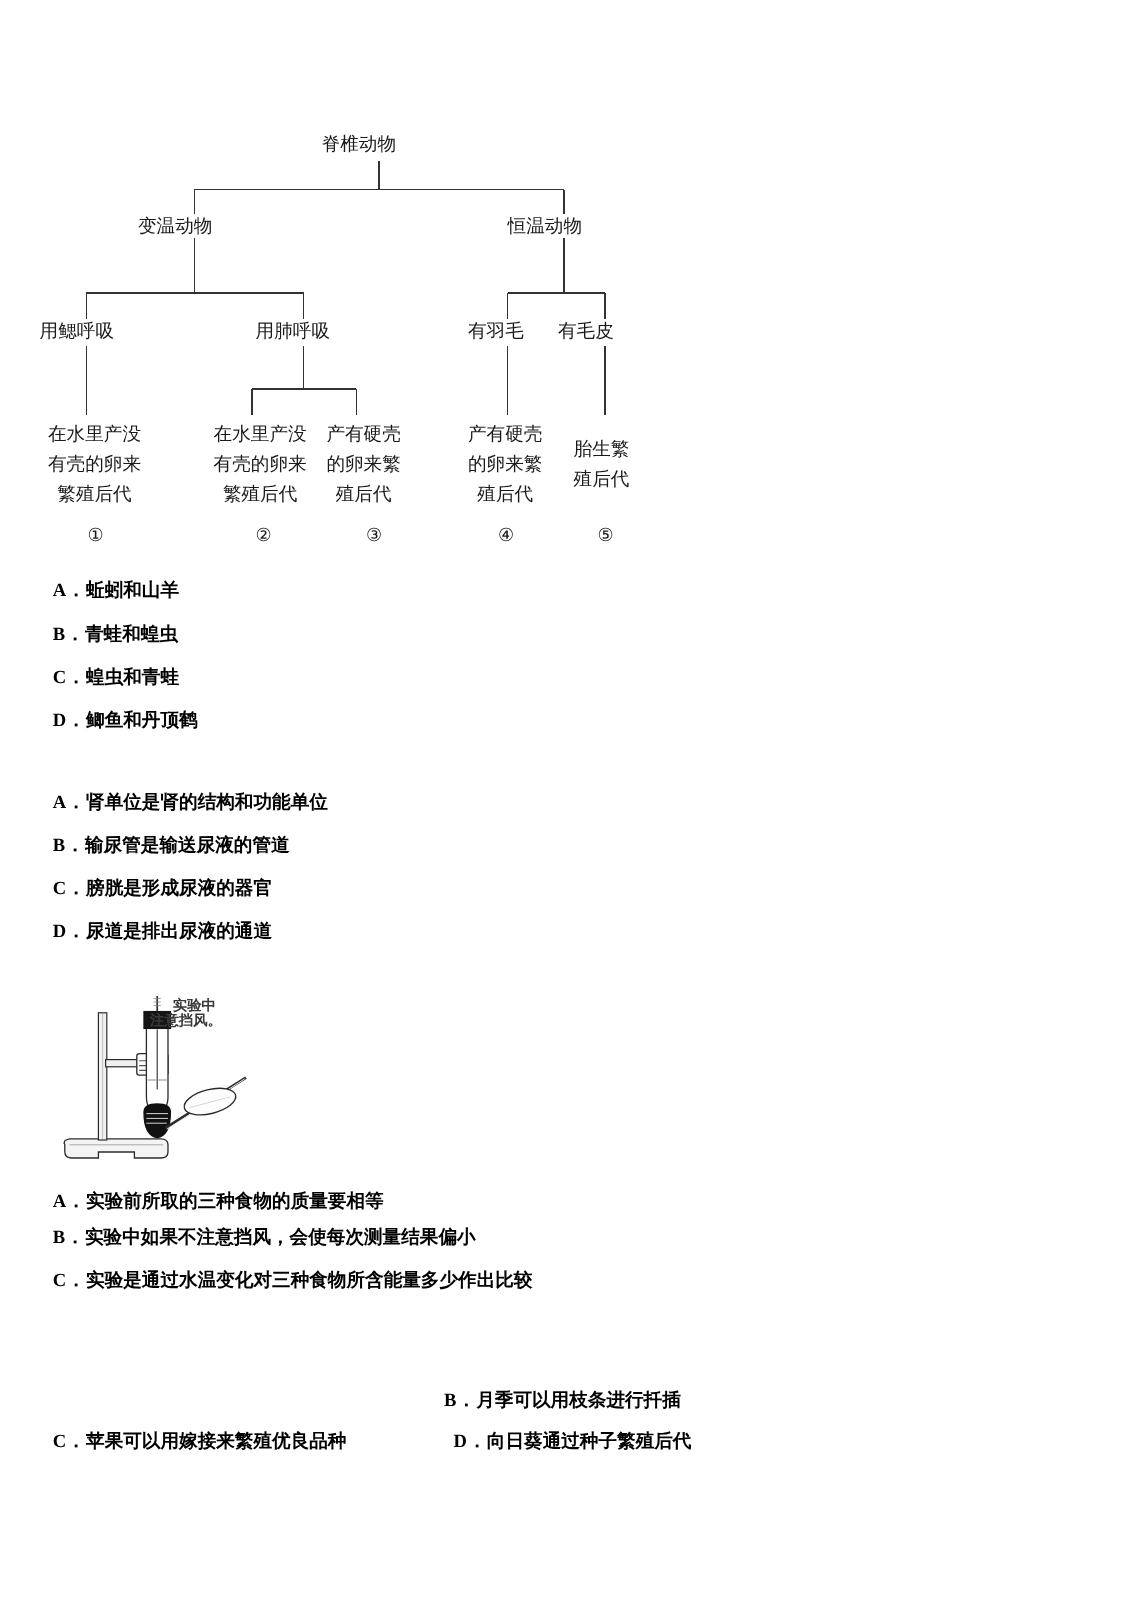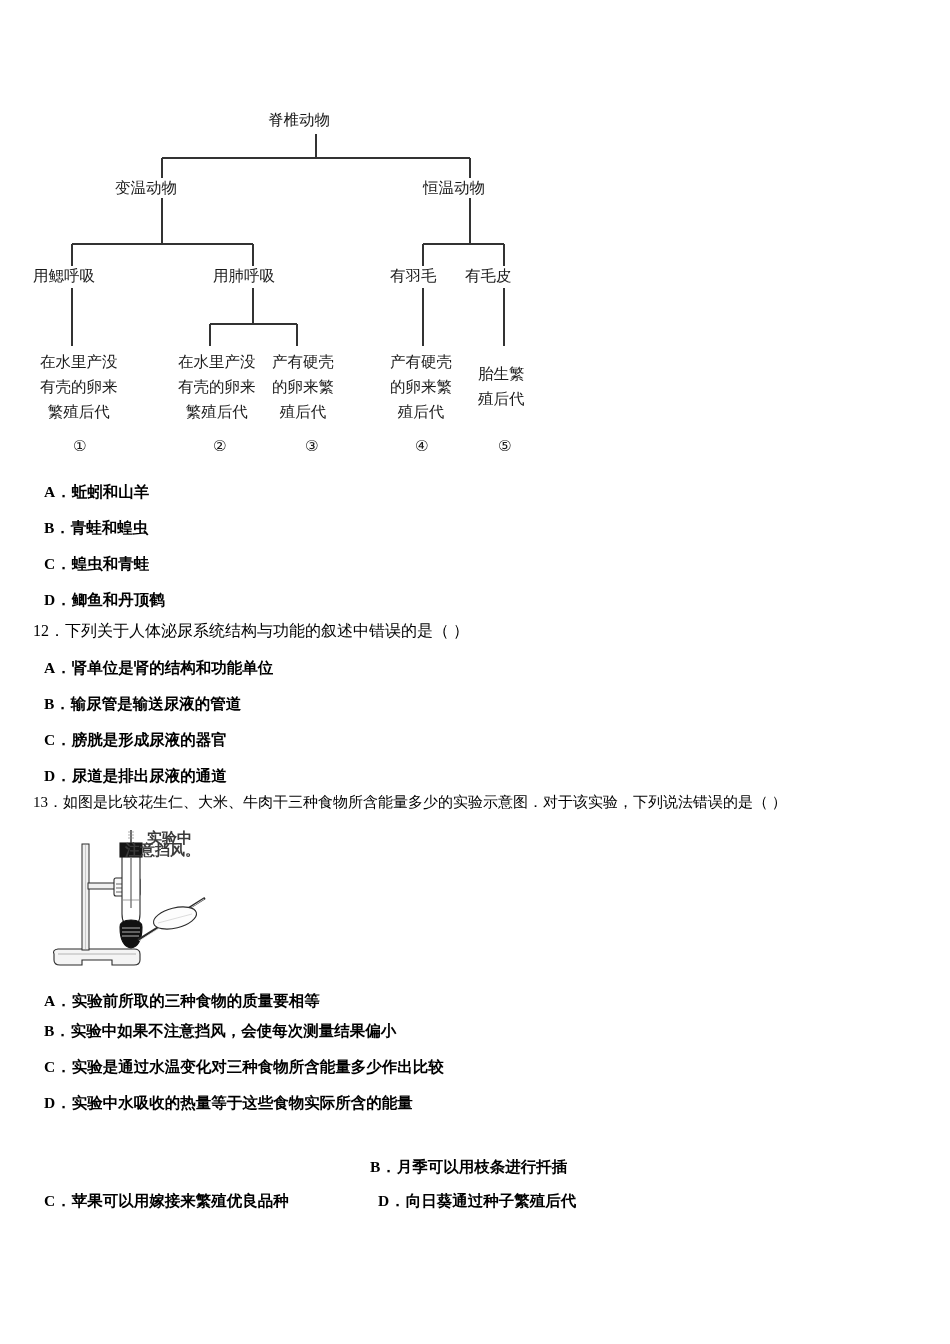--- a/index.html
+++ b/index.html
@@ -86,21 +86,21 @@
   .apparatus {
     position: absolute;
     left: 42px;
     top: 828px;
     width: 215px;
     height: 145px;
   }
   .bubble-text {
     position: absolute;
     font-family: "DejaVu Sans", "Liberation Sans", sans-serif;
-    font-size: 15px;
+    font-size: 12px;
     font-weight: bold;
     line-height: 12px;
     color: #3a3a3a;
     white-space: nowrap;
   }
 </style>
 </head>
 <body>
 
 <div class="page">
@@ -214,36 +214,34 @@
   <div class="qline qopt" style="left:44px; top:518px;">
     <span class="lbl">B．</span><span>青蛙和蝗虫</span>
   </div>
   <div class="qline qopt" style="left:44px; top:554px;">
     <span class="lbl">C．</span><span>蝗虫和青蛙</span>
   </div>
   <div class="qline qopt" style="left:44px; top:590px;">
     <span class="lbl">D．</span><span>鲫鱼和丹顶鹤</span>
   </div>
 
-  <div class="qline qstem stemnum" style="left:33px; top:621px; font-size:16px;">12．下列关于人体泌尿系统结构与功能的叙述中错误的是（      ）</div>
 
   <div class="qline qopt" style="left:44px; top:658px;">
     <span class="lbl">A．</span><span>肾单位是肾的结构和功能单位</span>
   </div>
   <div class="qline qopt" style="left:44px; top:694px;">
     <span class="lbl">B．</span><span>输尿管是输送尿液的管道</span>
   </div>
   <div class="qline qopt" style="left:44px; top:730px;">
     <span class="lbl">C．</span><span>膀胱是形成尿液的器官</span>
   </div>
   <div class="qline qopt" style="left:44px; top:766px;">
     <span class="lbl">D．</span><span>尿道是排出尿液的通道</span>
   </div>
 
-  <div class="qline qstem stemnum" style="left:33px; top:793px; font-size:15px;">13．如图是比较花生仁、大米、牛肉干三种食物所含能量多少的实验示意图．对于该实验，下列说法错误的是（      ）</div>
 
   <div class="apparatus">
     <svg width="215" height="145" viewBox="0 0 215 145">
       <g stroke="#2b2b2b" fill="none" stroke-width="1.1">
 
         <path d="M12 126 Q10 122 16 121 L92 121 Q98 121 98 126 L98 132 Q98 137 92 137 L70 137 L70 132 L40 132 L40 137 L18 137 Q12 137 12 132 Z" fill="#f4f4f4" stroke="#2b2b2b"></path>
         <line x1="16" y1="126" x2="94" y2="126" stroke="#9a9a9a" stroke-width="0.7"></line>
 
         <rect x="40" y="16" width="7" height="106" fill="#f0f0f0" stroke="#2b2b2b" stroke-width="1"></rect>
         <line x1="43.5" y1="17" x2="43.5" y2="121" stroke="#c0c0c0" stroke-width="0.8"></line>
@@ -287,23 +285,20 @@
 
   <div class="qline qopt" style="left:44px; top:991px;">
     <span class="lbl">A．</span><span>实验前所取的三种食物的质量要相等</span>
   </div>
   <div class="qline qopt" style="left:44px; top:1021px;">
     <span class="lbl">B．</span><span>实验中如果不注意挡风，会使每次测量结果偏小</span>
   </div>
   <div class="qline qopt" style="left:44px; top:1057px;">
     <span class="lbl">C．</span><span>实验是通过水温变化对三种食物所含能量多少作出比较</span>
   </div>
-  <div class="qline qopt" style="left:44px; top:1093px;">
-    <span class="lbl">D．</span><span>实验中水吸收的热量等于这些食物实际所含的能量</span>
-  </div>
 
 
   <div class="qline qopt" style="left:370px; top:1157px;">
     <span class="lbl">B．</span><span>月季可以用枝条进行扦插</span>
   </div>
   <div class="qline qopt" style="left:44px; top:1191px;">
     <span class="lbl">C．</span><span>苹果可以用嫁接来繁殖优良品种</span>
   </div>
   <div class="qline qopt" style="left:378px; top:1191px;">
     <span class="lbl">D．</span><span>向日葵通过种子繁殖后代</span>

